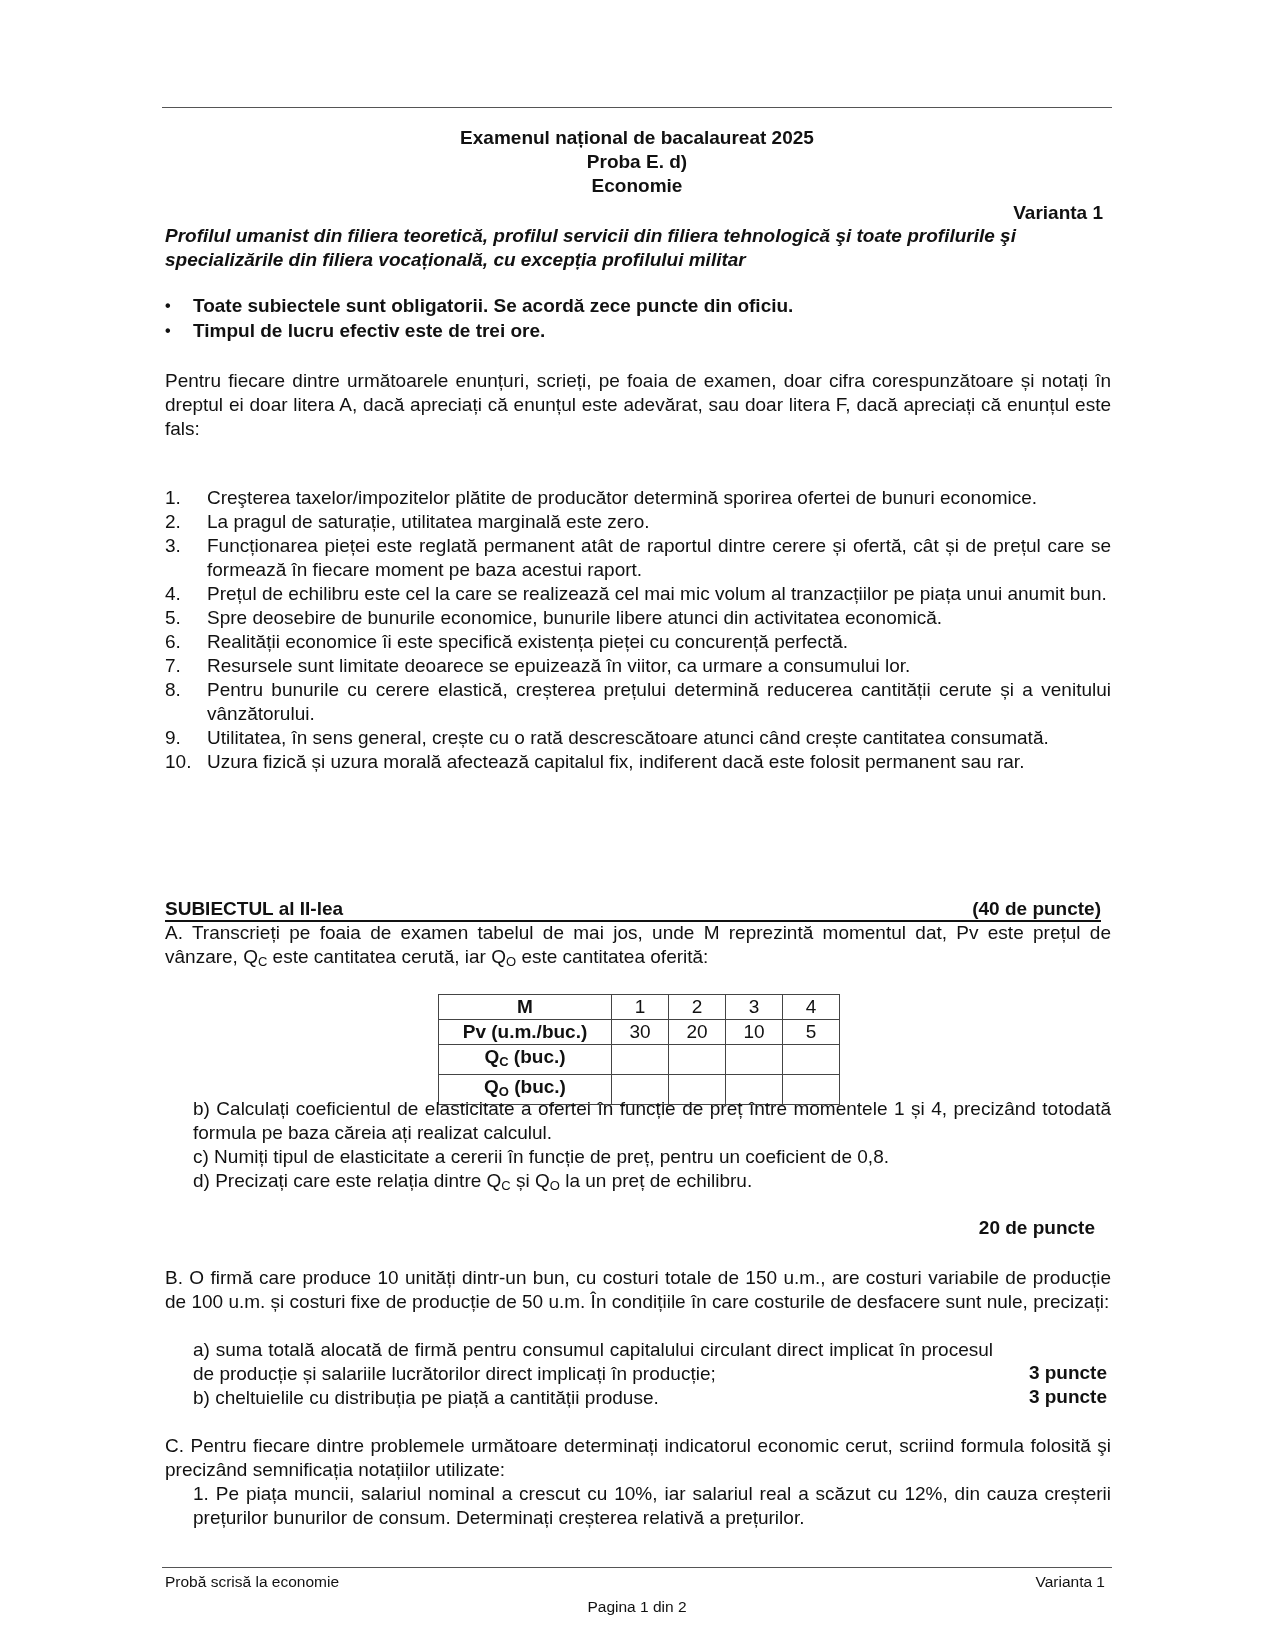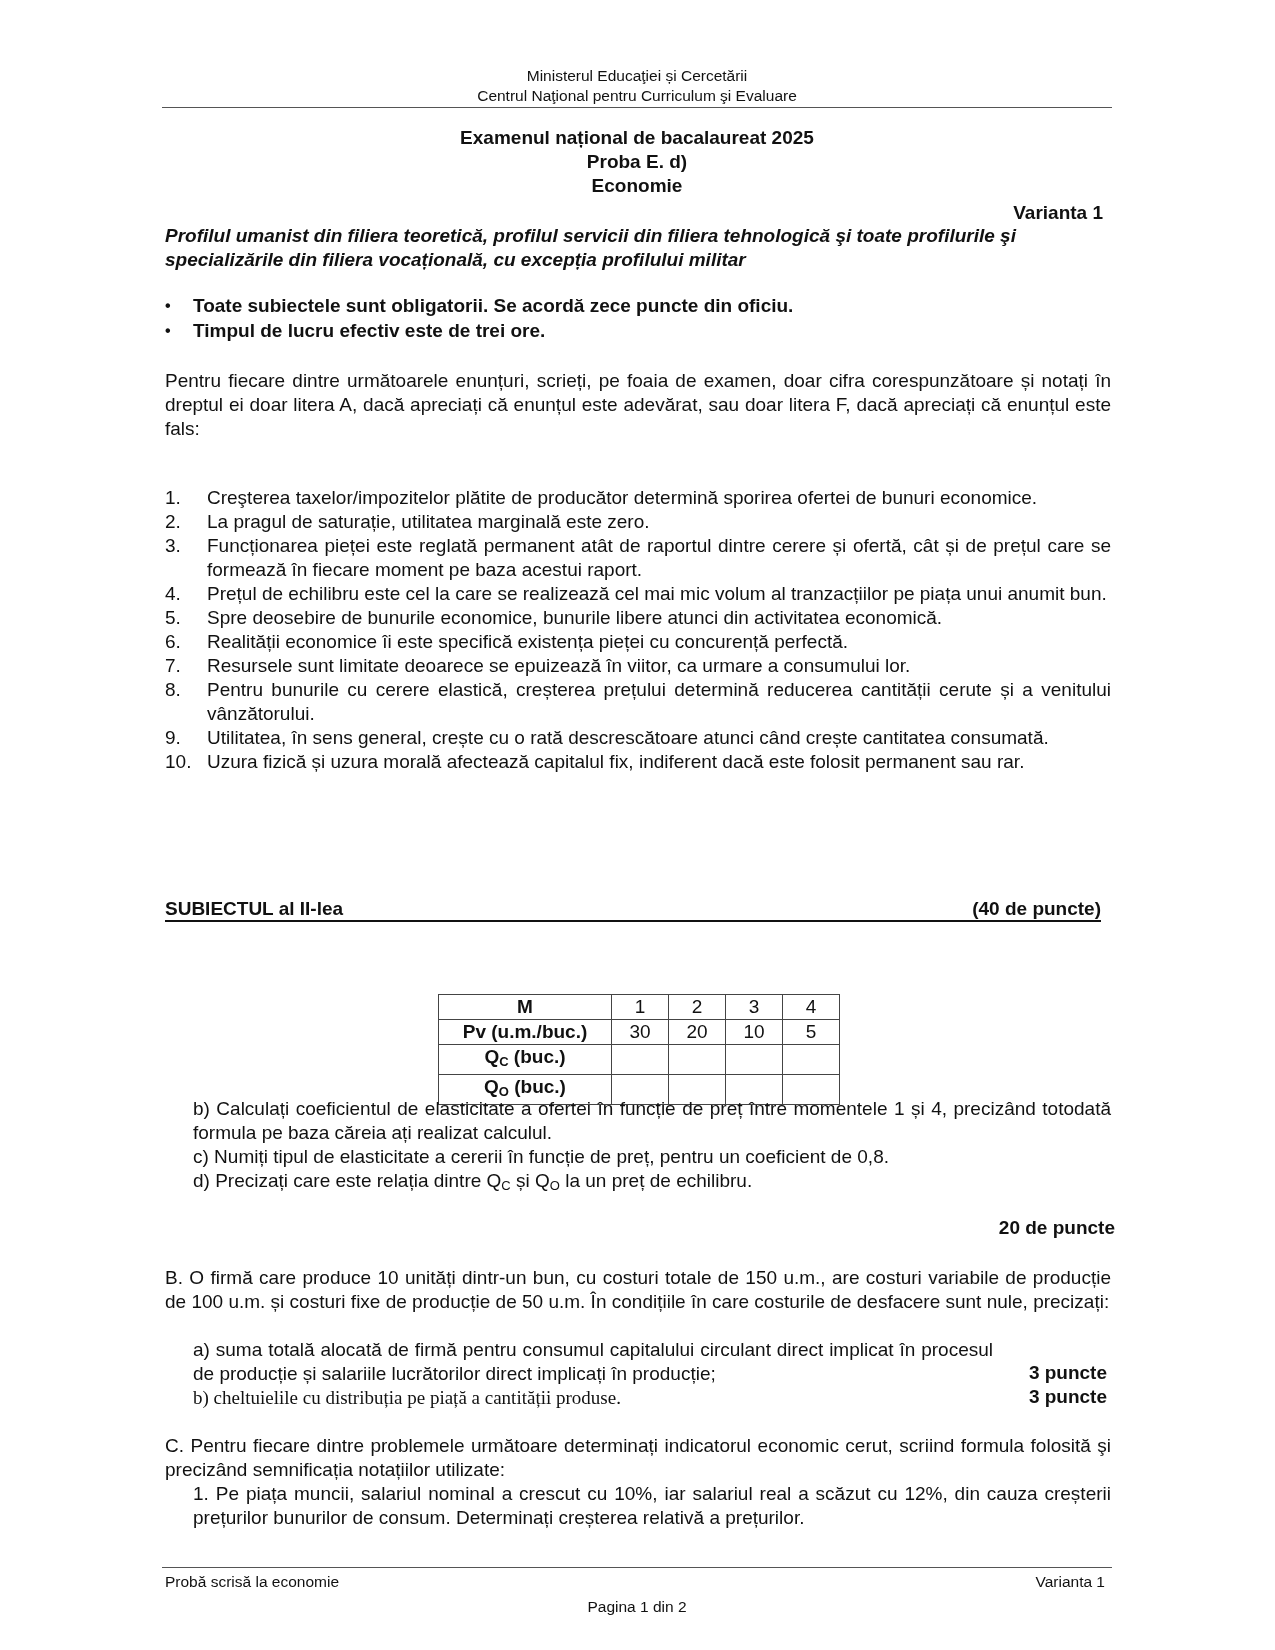--- a/index.html
+++ b/index.html
@@ -28,24 +28,20 @@
   .ftr-line{position:absolute;left:162px;width:950px;top:1567px;border-top:1px solid #555;}
   .ftr-left{position:absolute;left:165px;top:1573px;font-size:15.5px;}
   .ftr-right{position:absolute;right:170px;top:1573px;font-size:15.5px;}
   .ftr-center{position:absolute;left:162px;width:950px;top:1598px;text-align:center;font-size:15.5px;}
 </style>
 </head>
 <body>
 
 <div class="page">
 
-  <div class="hdr">
-    <div>Ministerul Educaţiei și Cercetării</div>
-    <div>Centrul Naţional pentru Curriculum şi Evaluare</div>
-  </div>
   <div class="hdr-line"></div>
 
   <div class="title">
     <div>Examenul național de bacalaureat 2025</div>
     <div>Proba E. d)</div>
     <div>Economie</div>
   </div>
 
   <div class="variant">Varianta 1</div>
   <div class="profile">Profilul umanist din filiera teoretică, profilul servicii din filiera tehnologică şi toate profilurile şi specializările din filiera vocațională, cu excepția profilului militar</div>
@@ -67,20 +63,21 @@
     <li><span class="num">7.</span><span>Resursele sunt limitate deoarece se epuizează în viitor, ca urmare a consumului lor.</span></li>
     <li><span class="num">8.</span><span>Pentru bunurile cu cerere elastică, creșterea prețului determină reducerea cantității cerute și a venitului vânzătorului.</span></li>
     <li><span class="num">9.</span><span>Utilitatea, în sens general, crește cu o rată descrescătoare atunci când crește cantitatea consumată.</span></li>
     <li><span class="num">10.</span><span>Uzura fizică și uzura morală afectează capitalul fix, indiferent dacă este folosit permanent sau rar.</span></li>
   </ol>
 
   <div class="subject" style="top:898px;">
     <span>SUBIECTUL al II-lea</span>
     <span>(40 de puncte)</span>
   </div>
+  <div class="para" style="top:921px;"><span>A. Transcrieți pe foaia de examen tabelul de mai jos, unde M reprezintă momentul dat, Pv este prețul de vânzare, Q</span><sub>C</sub><span> este cantitatea cerută, iar Q</span><sub>O</sub><span> este cantitatea oferită:</span></div>
 
   <table class="tbl">
     <tbody>
         <tr>
       <td class="h">M</td>
       <td class="c">1</td>
       <td class="c">2</td>
       <td class="c">3</td>
       <td class="c">4</td>
     </tr>
@@ -106,26 +103,26 @@
       <td class="c"></td>
     </tr>
   </tbody>
     </table>
 
   <div class="sub-items" style="top:1097px;">
     <div>b) Calculați coeficientul de elasticitate a ofertei în funcție de preț între momentele 1 și 4, precizând totodată formula pe baza căreia ați realizat calculul.</div>
     <div>c) Numiți tipul de elasticitate a cererii în funcție de preț, pentru un coeficient de 0,8.</div>
     <div><span>d) Precizați care este relația dintre Q</span><sub>C</sub><span> și Q</span><sub>O</sub><span> la un preț de echilibru.</span></div>
   </div>
-  <div class="pts" style="right:160px;top:1217px;">20 de puncte</div>
+  <div class="pts" style="right:180px;top:1217px;">20 de puncte</div>
 
   <div class="para" style="top:1266px;">B. O firmă care produce 10 unități dintr-un bun, cu costuri totale de 150 u.m., are costuri variabile de producție de 100 u.m. și costuri fixe de producție de 50 u.m. În condițiile în care costurile de desfacere sunt nule, precizați:</div>
   <div class="sub-items" style="top:1338px;width:800px;">a) suma totală alocată de firmă pentru consumul capitalului circulant direct implicat în procesul de producție și salariile lucrătorilor direct implicați în producție;</div>
   <div class="pts" style="right:168px;top:1362px;">3 puncte</div>
-  <div class="sub-items" style="top:1386px;font-family:Liberation Serif, serif;">b) cheltuielile cu distribuția pe piață a cantității produse.</div>
+  <div class="sub-items" style="top:1386px;">b) cheltuielile cu distribuția pe piață a cantității produse.</div>
   <div class="pts" style="right:168px;top:1386px;">3 puncte</div>
 
   <div class="para" style="top:1434px;">C. Pentru fiecare dintre problemele următoare determinați indicatorul economic cerut, scriind formula folosită şi precizând semnificația notațiilor utilizate:</div>
   <div class="sub-items" style="top:1482px;">1. Pe piața muncii, salariul nominal a crescut cu 10%, iar salariul real a scăzut cu 12%, din cauza creșterii prețurilor bunurilor de consum. Determinați creșterea relativă a prețurilor.</div>
 
   <div class="ftr-line"></div>
   <div class="ftr-left">Probă scrisă la economie</div>
   <div class="ftr-right">Varianta 1</div>
   <div class="ftr-center">Pagina 1 din 2</div>
 </div>

